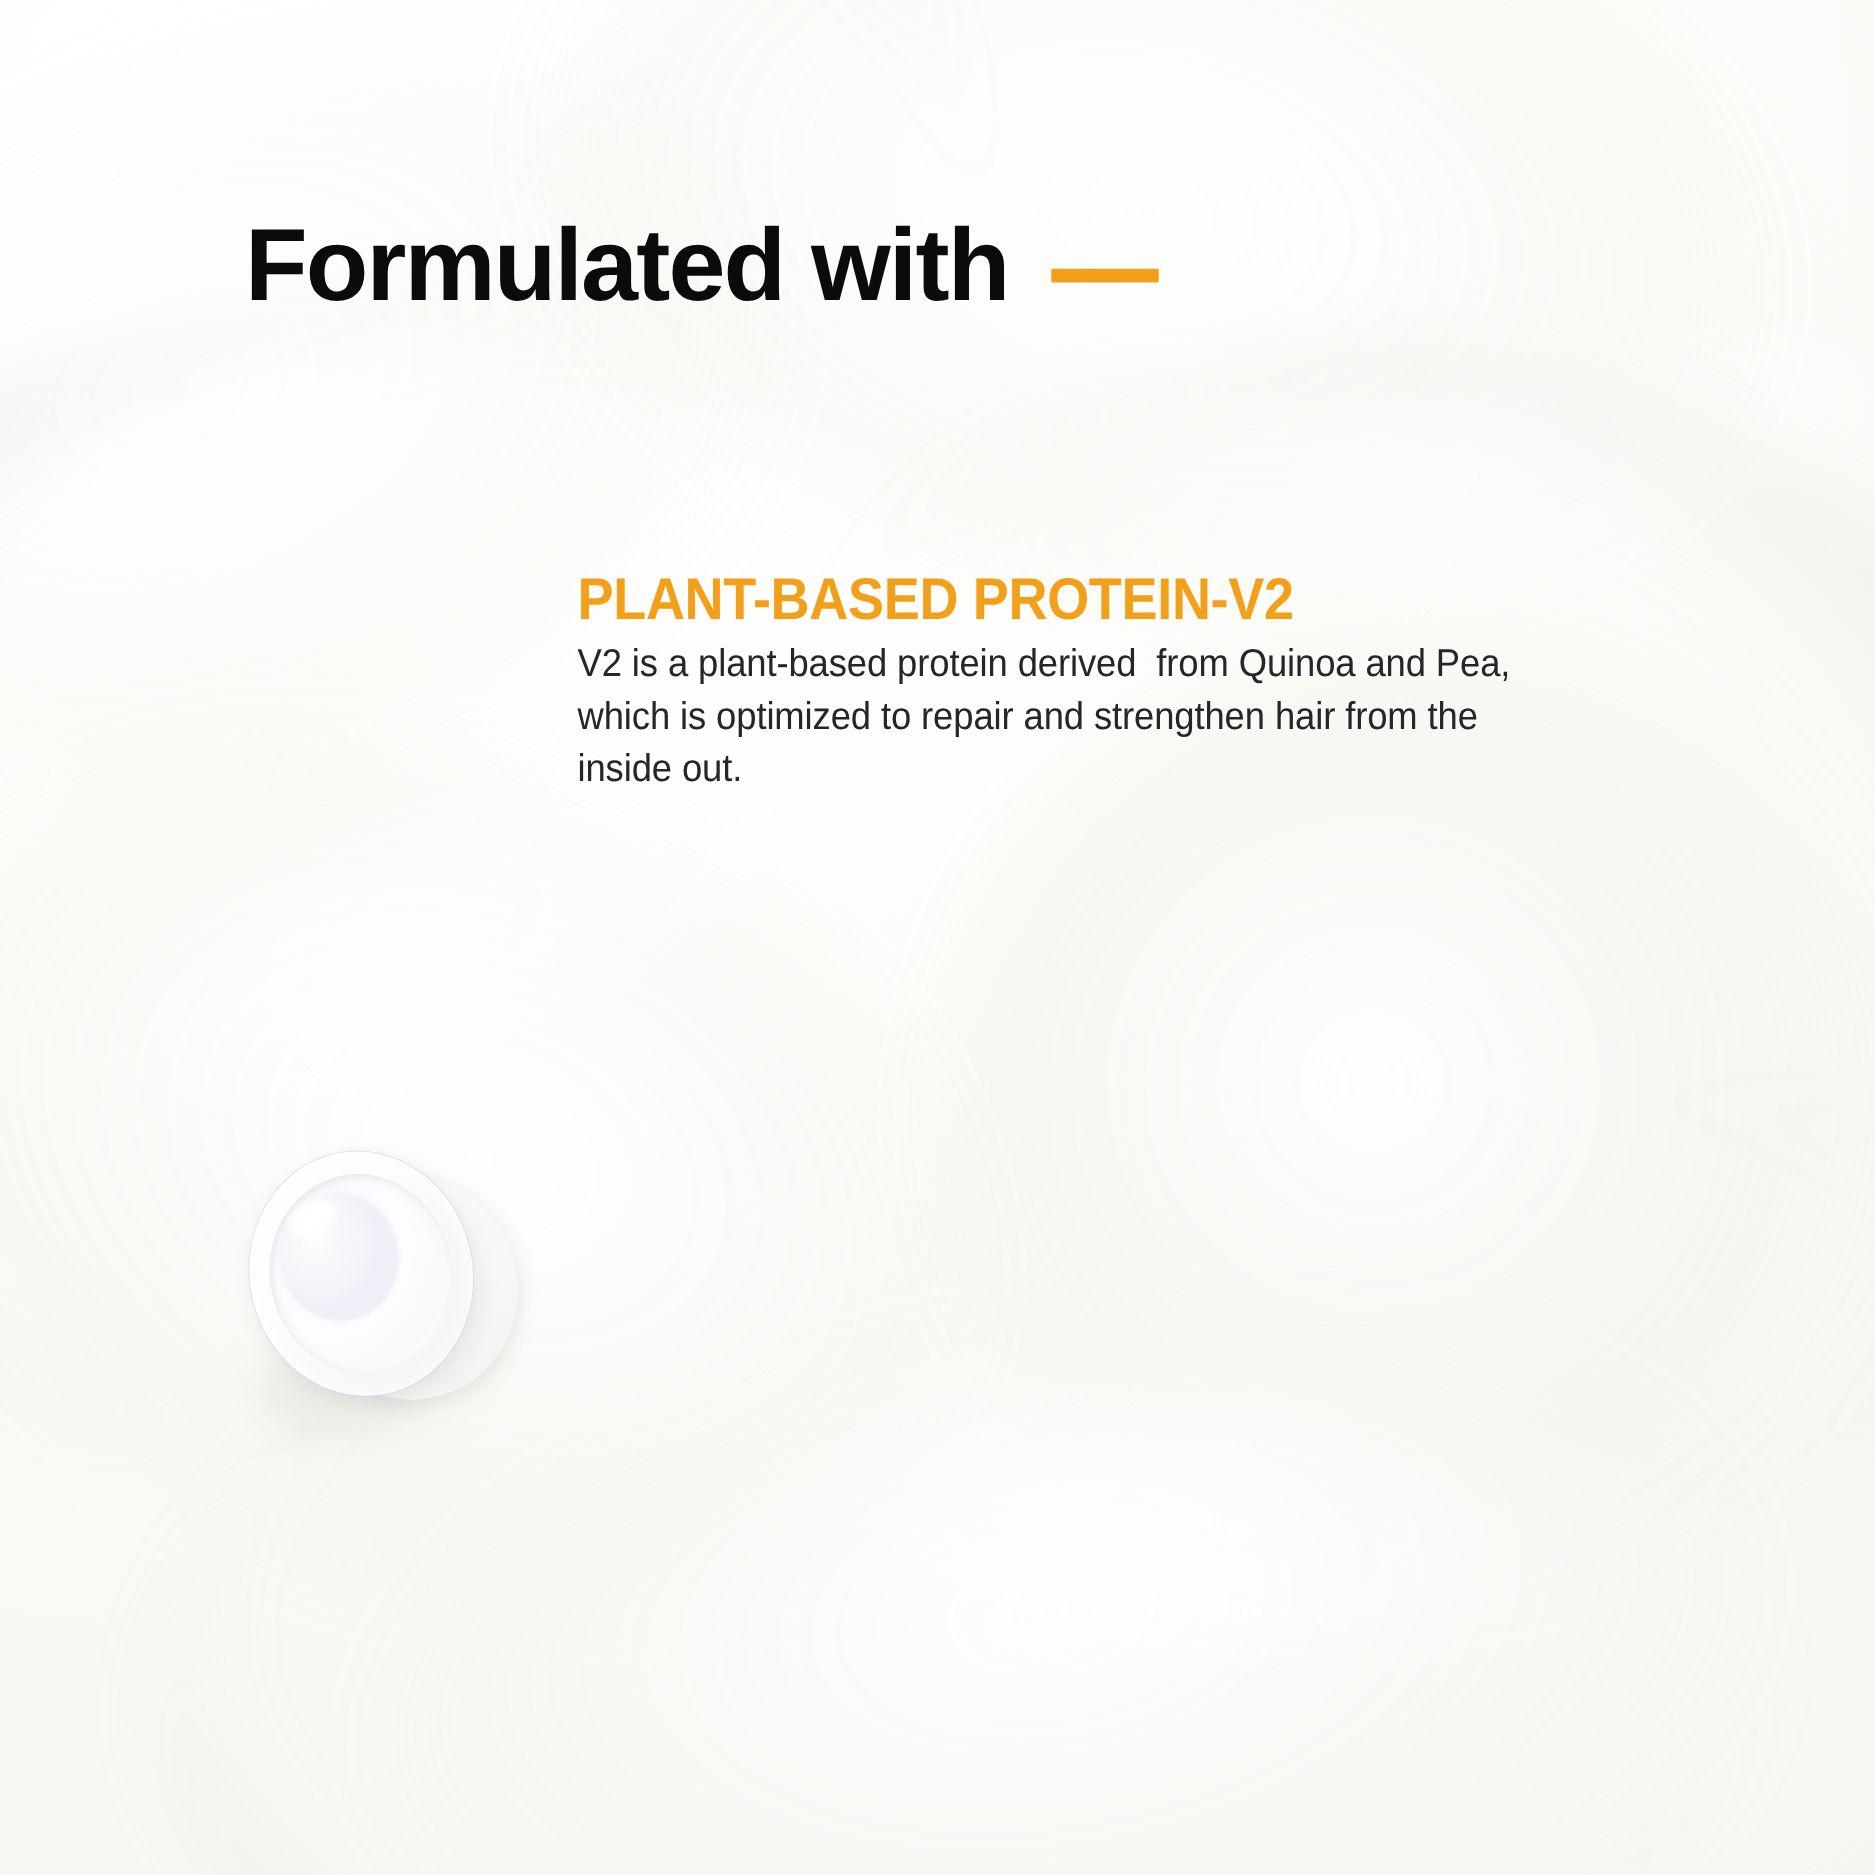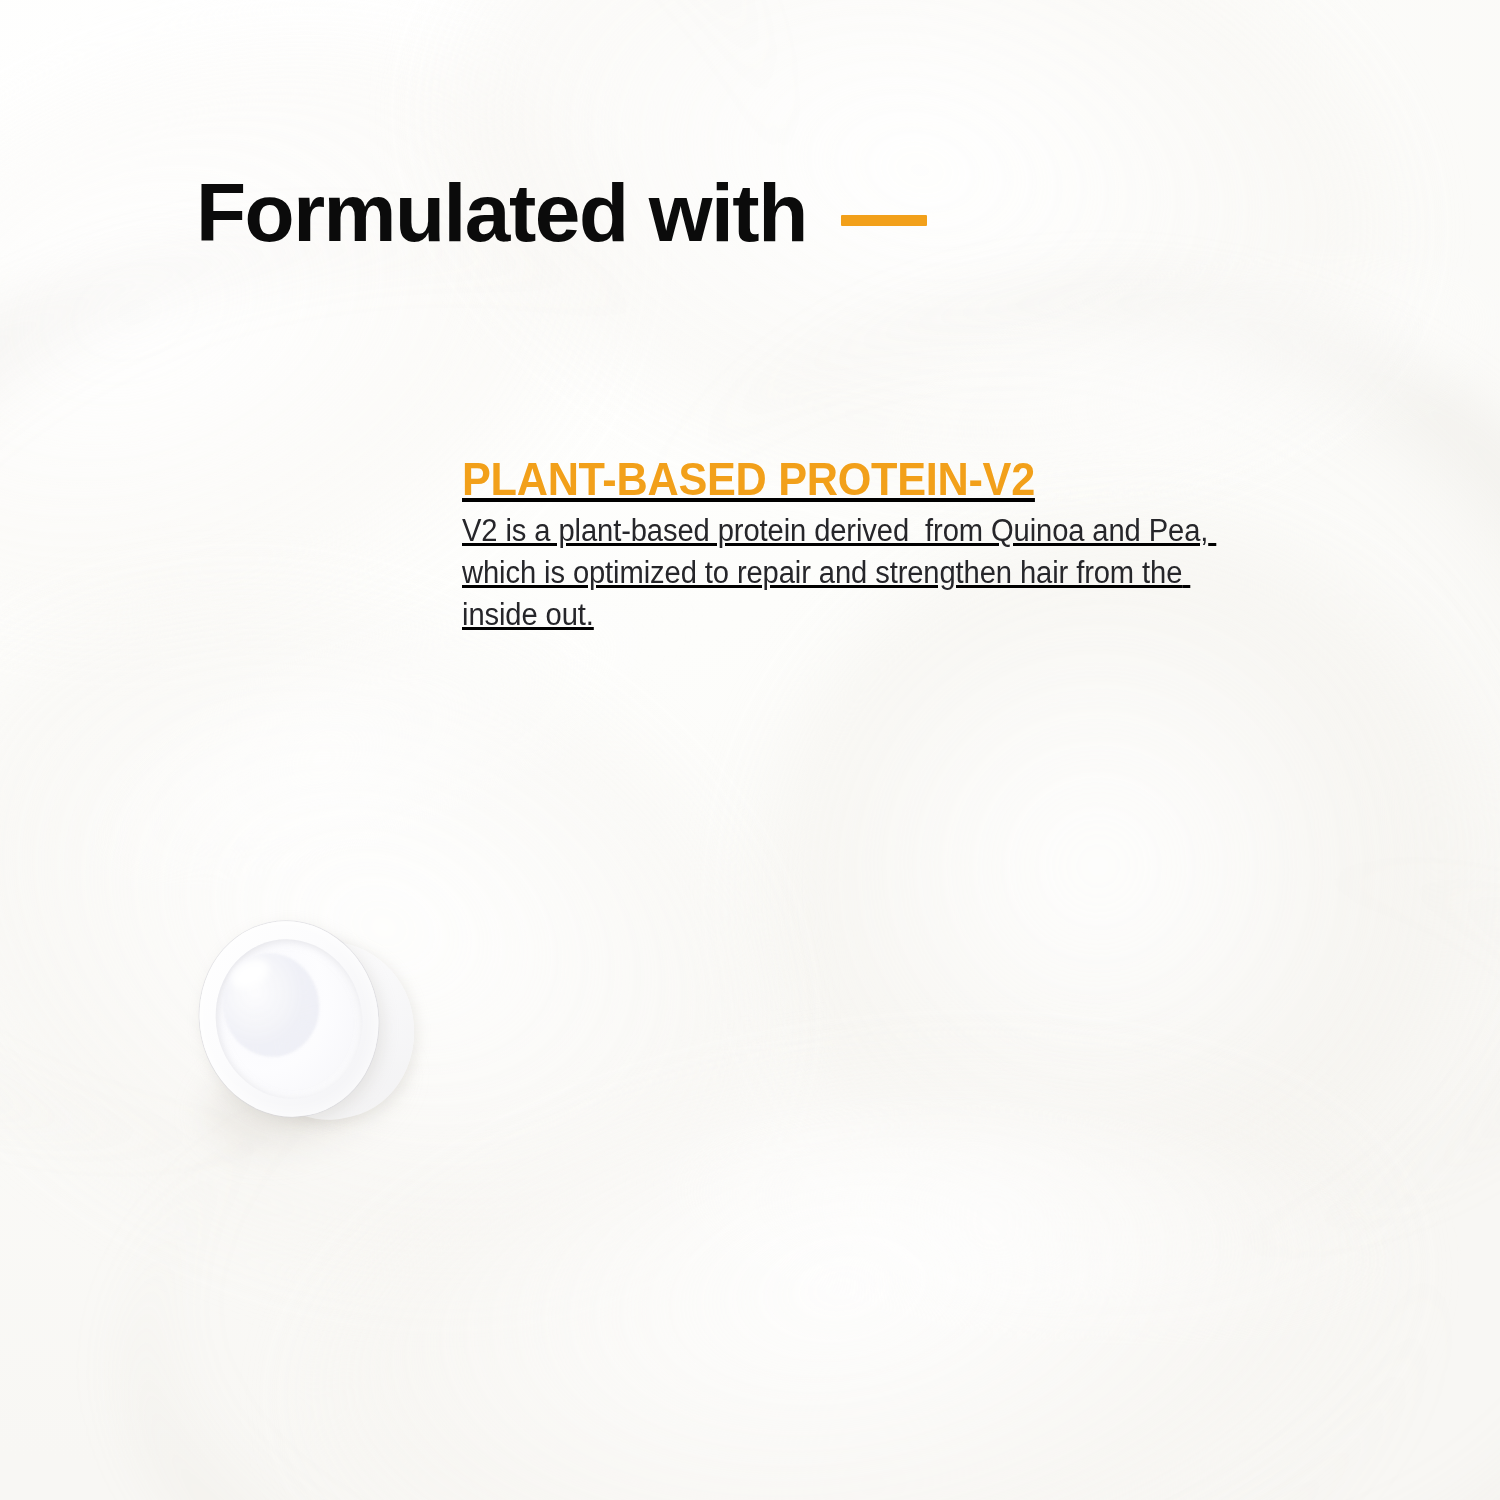--- a/index.html
+++ b/index.html
@@ -106,21 +106,21 @@
     background:#F2A01A;
     border-radius:1px;
     margin-top:14px;
   }
 
   
   .ingredient-row { position:absolute; }
   #row-protein { left:0;  top:455px;  width:1500px; height:260px; }
   #row-seed    { left:0;  top:880px;  width:1500px; height:240px; }
 
-  .ing-text { position:absolute; left:462px; top:0; width:830px;text-decoration:underline; }
+  .ing-text { position:absolute; left:462px; top:0; width:830px; }
 
   .ing-title {
     font-size:46px;
     font-weight:700;
     color:#F2A01A;
     letter-spacing:-0.3px;
     line-height:1.04;
     white-space:nowrap;
     transform:scaleX(.92);
     transform-origin:left center;

